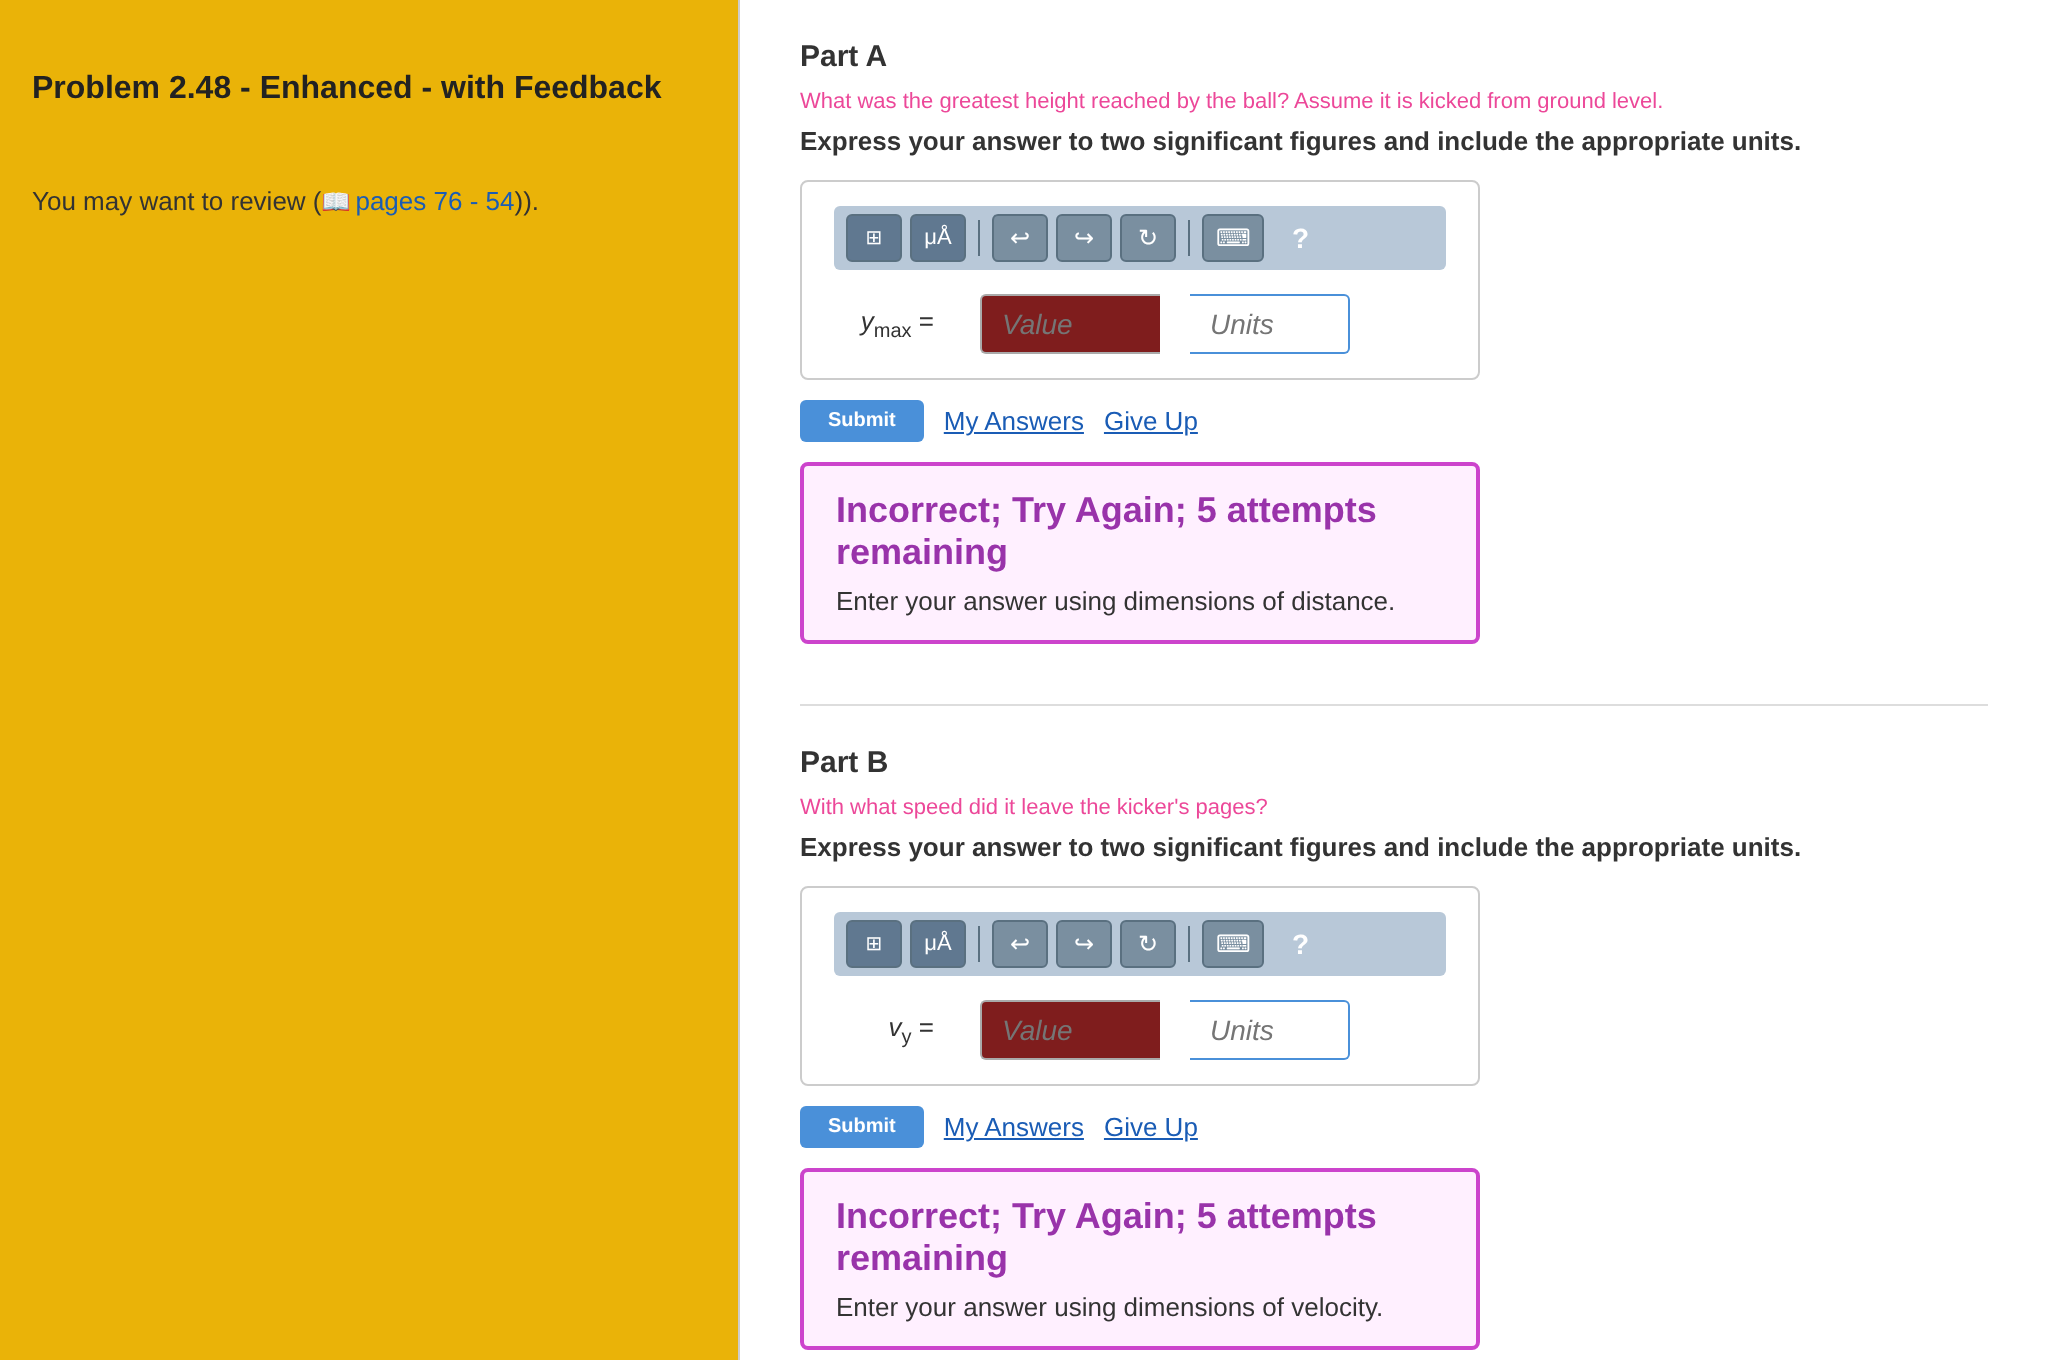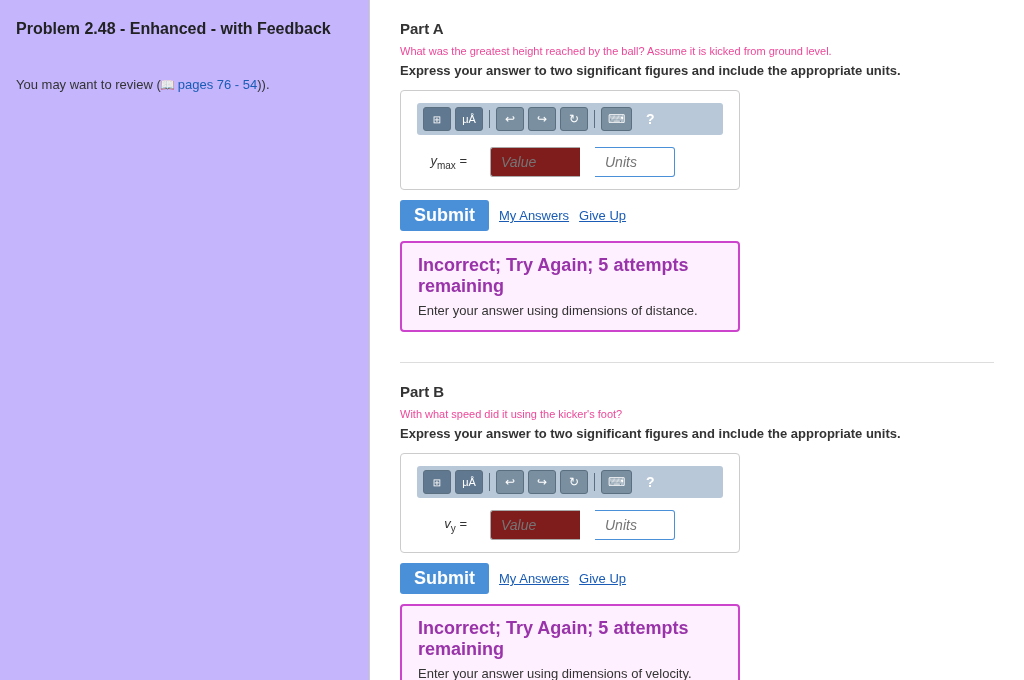--- a/index.html
+++ b/index.html
@@ -9,23 +9,23 @@
       background: #fff;
       display: flex;
       height: 680px;
       overflow: hidden;
     }
 
     
     .sidebar {
       width: 370px;
       min-width: 370px;
-      background: #c4b5fd;
+      background: #eab308;
       border-right: 1px solid #ccc;
-      padding: 20px 16px;
+      padding: 36px 16px;
     }
     .sidebar-title {
       font-size: 16px;
       font-weight: bold;
       color: #222;
       margin-bottom: 16px;
     }
     .sidebar-body {
       font-size: 13px;
       color: #333;
@@ -169,21 +169,21 @@
       align-items: center;
       gap: 10px;
       margin-bottom: 10px;
     }
     .submit-btn {
       background: #4a90d9;
       color: #fff;
       border: none;
       border-radius: 3px;
       padding: 5px 14px;
-      font-size: 18px;
+      font-size: 10px;
       cursor: pointer;
       font-weight: bold;
     }
     .link-btn {
       background: none;
       border: none;
       color: #1a5cb5;
       font-size: 13px;
       cursor: pointer;
       text-decoration: underline;
@@ -268,21 +268,21 @@
     <div class="feedback-box">
       <div class="feedback-title">Incorrect; Try Again; 5 attempts remaining</div>
       <div class="feedback-body">Enter your answer using dimensions of distance.</div>
     </div>
   </div>
 
   <hr class="part-divider">
 
   <div class="part-section">
     <div class="part-label">Part B</div>
-    <div class="part-question">With what speed did it using the kicker's foot?</div>
+    <div class="part-question">With what speed did it leave the kicker's pages?</div>
     <div class="part-instruction">Express your answer to two significant figures and include the appropriate units.</div>
 
     <div class="answer-container">
 
       <div class="toolbar">
         <button class="toolbar-btn matrix">⊞</button>
         <button class="toolbar-btn mu">μÅ</button>
         <div class="toolbar-divider"></div>
         <button class="toolbar-btn">↩</button>
         <button class="toolbar-btn">↪</button>

